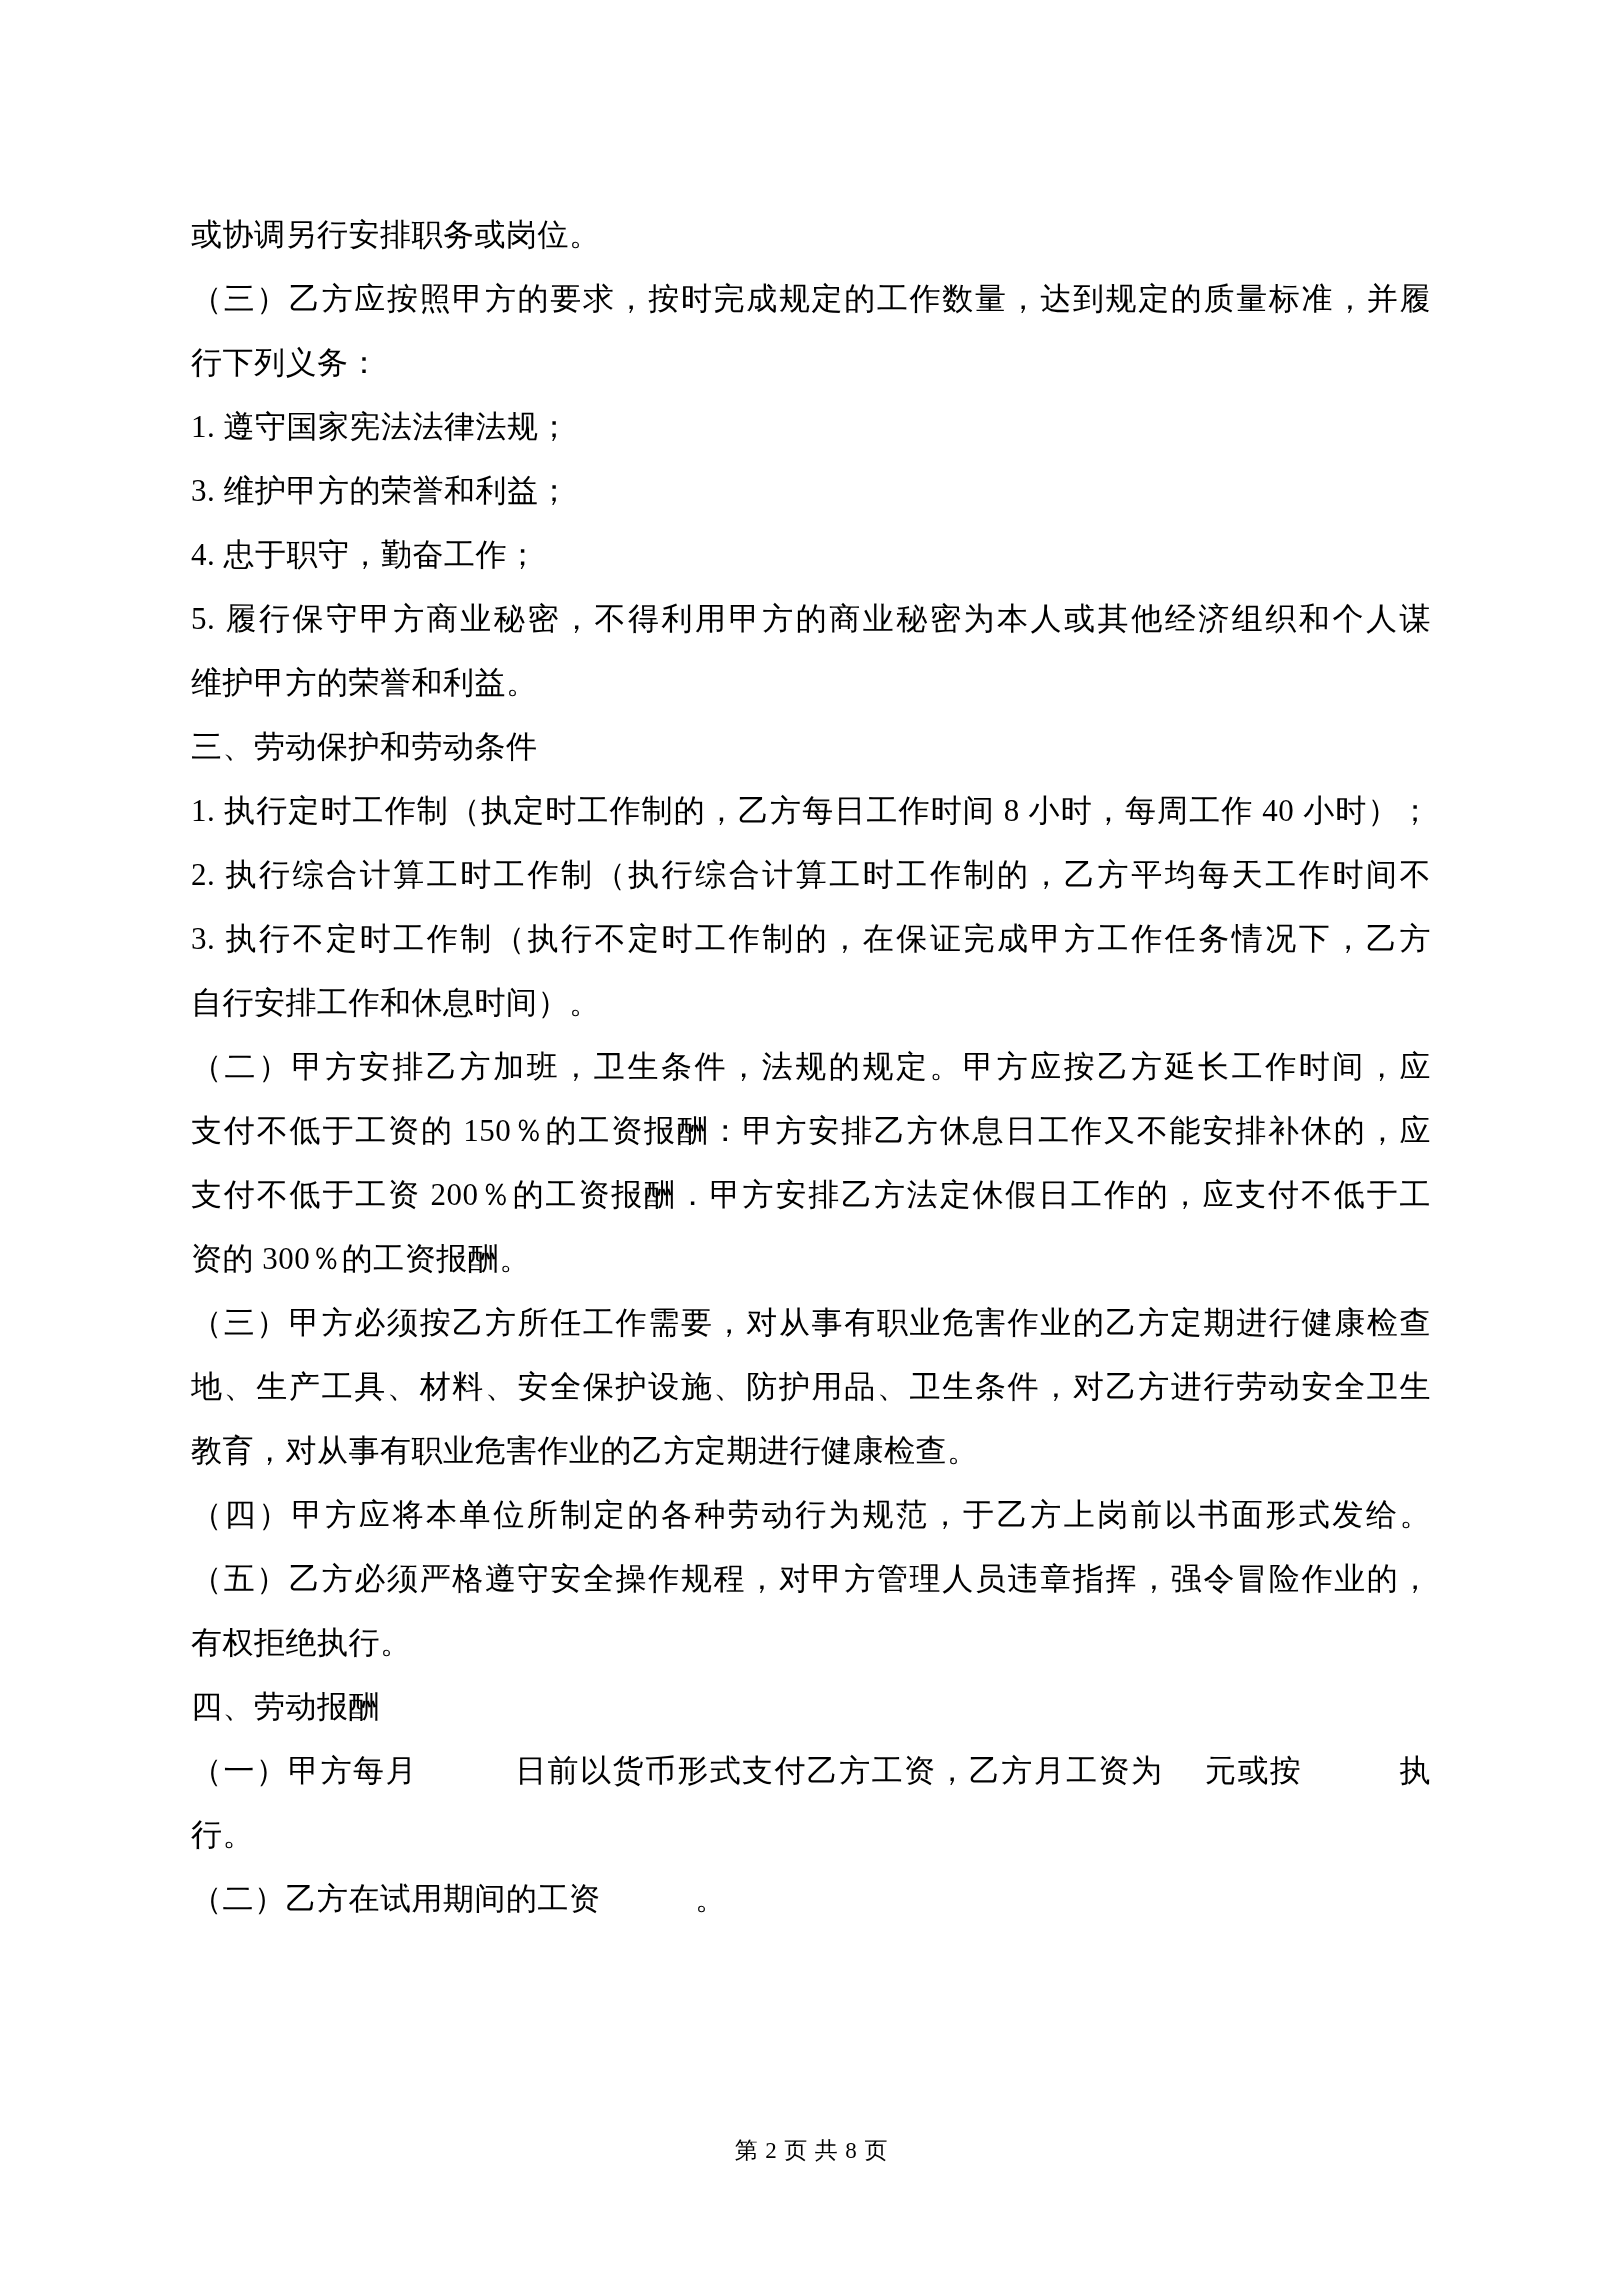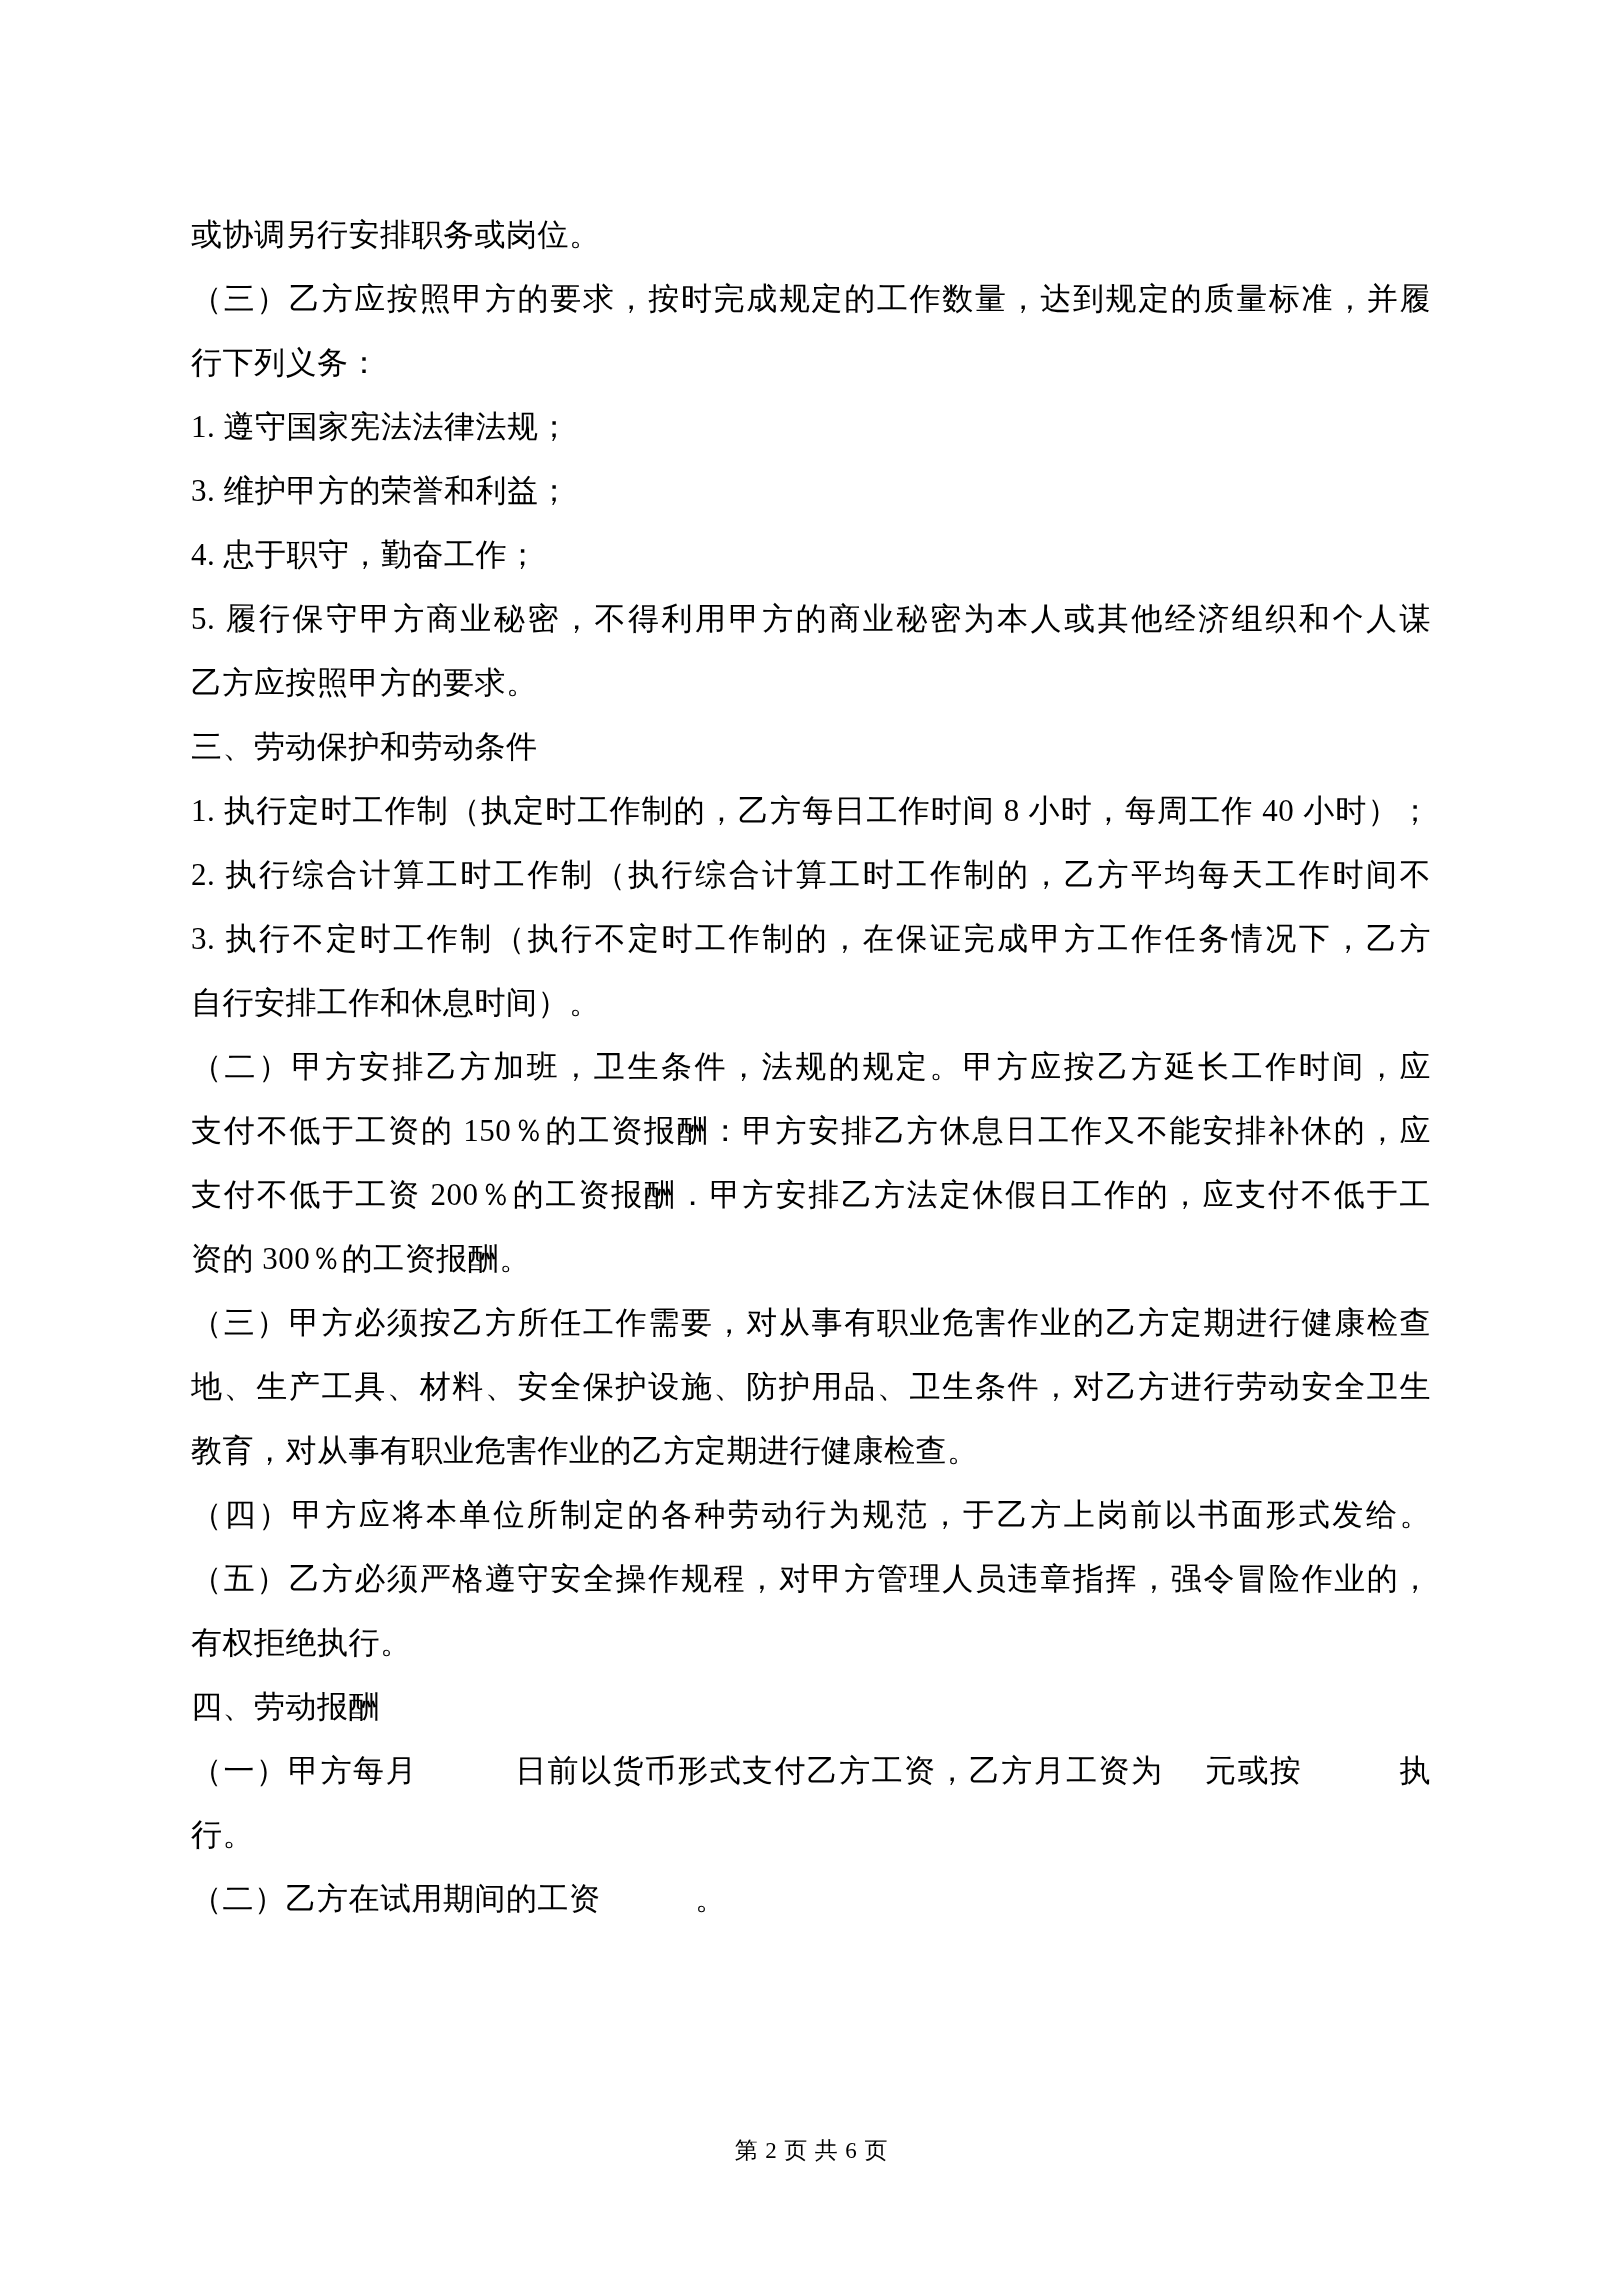--- a/index.html
+++ b/index.html
@@ -57,36 +57,36 @@
 <div class="doc-page">
   <div class="doc-content">
 
   <div class="doc-line">或协调另行安排职务或岗位。</div>
       <div class="doc-line justify">（三）乙方应按照甲方的要求，按时完成规定的工作数量，达到规定的质量标准，并履</div>
       <div class="doc-line">行下列义务：</div>
       <div class="doc-line">1. 遵守国家宪法法律法规；</div>
       <div class="doc-line">3. 维护甲方的荣誉和利益；</div>
       <div class="doc-line">4. 忠于职守，勤奋工作；</div>
       <div class="doc-line justify">5. 履行保守甲方商业秘密，不得利用甲方的商业秘密为本人或其他经济组织和个人谋</div>
-      <div class="doc-line">乙方应按照甲方的要求。</div>
+      <div class="doc-line">维护甲方的荣誉和利益。</div>
       <div class="doc-line">三、劳动保护和劳动条件</div>
       <div class="doc-line justify">1. 执行定时工作制（执定时工作制的，乙方每日工作时间 8 小时，每周工作 40 小时）；</div>
       <div class="doc-line justify">2. 执行综合计算工时工作制（执行综合计算工时工作制的，乙方平均每天工作时间不</div>
       <div class="doc-line justify">3. 执行不定时工作制（执行不定时工作制的，在保证完成甲方工作任务情况下，乙方</div>
       <div class="doc-line">自行安排工作和休息时间）。</div>
       <div class="doc-line justify">（二）甲方安排乙方加班，卫生条件，法规的规定。甲方应按乙方延长工作时间，应</div>
       <div class="doc-line justify">支付不低于工资的 150％的工资报酬：甲方安排乙方休息日工作又不能安排补休的，应</div>
       <div class="doc-line justify">支付不低于工资 200％的工资报酬．甲方安排乙方法定休假日工作的，应支付不低于工</div>
       <div class="doc-line">资的 300％的工资报酬。</div>
       <div class="doc-line justify">（三）甲方必须按乙方所任工作需要，对从事有职业危害作业的乙方定期进行健康检查</div>
       <div class="doc-line justify">地、生产工具、材料、安全保护设施、防护用品、卫生条件，对乙方进行劳动安全卫生</div>
       <div class="doc-line">教育，对从事有职业危害作业的乙方定期进行健康检查。</div>
       <div class="doc-line justify">（四）甲方应将本单位所制定的各种劳动行为规范，于乙方上岗前以书面形式发给。</div>
       <div class="doc-line justify">（五）乙方必须严格遵守安全操作规程，对甲方管理人员违章指挥，强令冒险作业的，</div>
       <div class="doc-line">有权拒绝执行。</div>
       <div class="doc-line">四、劳动报酬</div>
       <div class="doc-line justify">（一）甲方每月　　　日前以货币形式支付乙方工资，乙方月工资为　 元或按　　　执</div>
       <div class="doc-line">行。</div>
       <div class="doc-line">（二）乙方在试用期间的工资　　　。</div>
     </div>
-  <div class="doc-footer">第 2 页 共 6 页</div>
+  <div class="doc-footer">第 2 页 共 8 页</div>
 </div>
 
 
 </body></html>

